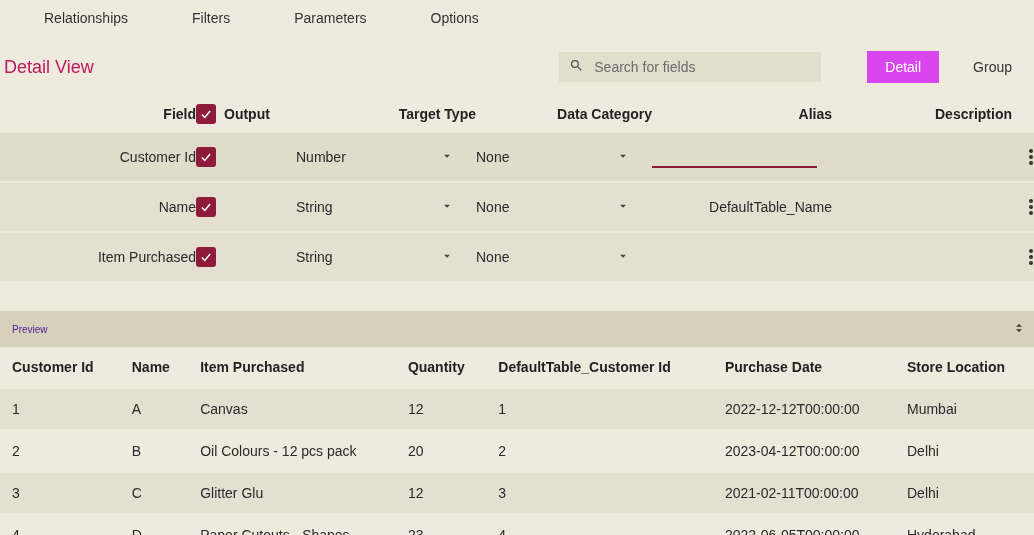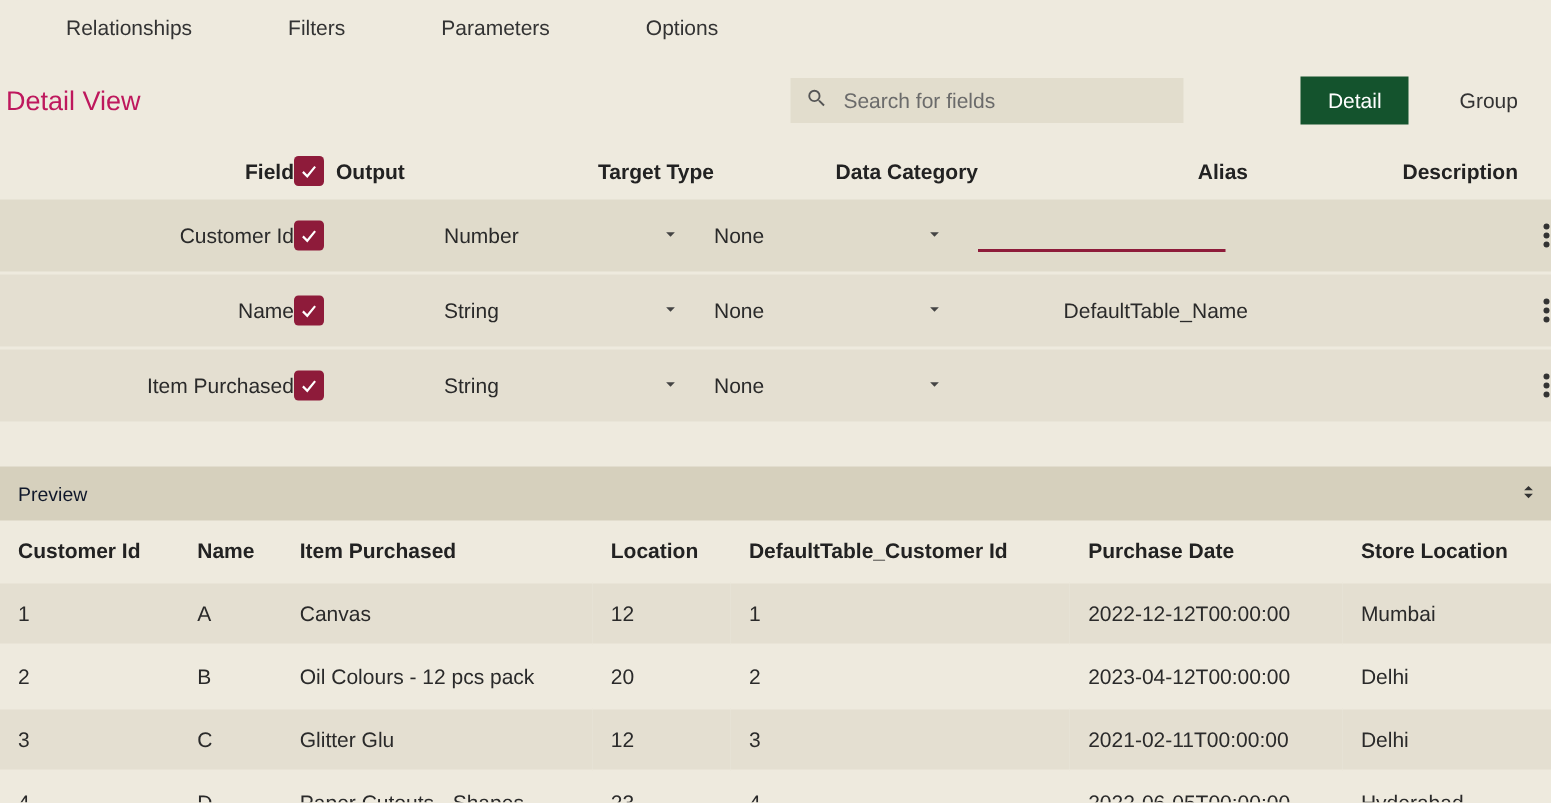--- a/index.html
+++ b/index.html
@@ -65,25 +65,24 @@
     margin-left: 8px;
   }
   .search-box input::placeholder { color: #6b6b6b; }
   .search-icon svg { width: 15px; height: 15px; fill: #555; }
   .btn {
     padding: 8px 18px;
     cursor: pointer;
     font-size: 14px;
   }
   .btn-primary {
-    background: #14532d;
+    background: #d946ef;
     color: #fff;
     border: none;
     margin-right: 16px;
-    margin-left: 32px;
   }
   .btn-ghost {
     background: transparent;
     color: #333;
     border: none;
   }
   
   .fields-table { width: 100%; text-align: right; }
   .fields-header, .fields-row {
     display: grid;
@@ -140,21 +139,21 @@
   
   .preview-section { margin-top: 30px; }
   .preview-header {
     background: #d6d0bd;
     height: 36px;
     display: flex;
     align-items: center;
     justify-content: space-between;
     padding: 0 8px 0 12px;
   }
-  .preview-title { color: #0f172a; font-size: 13px; }
+  .preview-title { color: #4c1d95; font-size: 10px; }
   .collapse-icon svg { width: 14px; height: 14px; fill: #333; }
   .preview-table { width: 100%; border-collapse: collapse; }
   .preview-table th, .preview-table td {
     text-align: left;
     padding: 12px 8px 12px 12px;
     font-size: 14px;
   }
   .preview-table th {
     font-weight: 600;
     color: #222;
@@ -308,21 +307,21 @@
             <path d="M7 14l5 5 5-5H7zm0-4l5-5 5 5H7z"></path>
           </svg>
       </span>
     </div>
     <table class="preview-table">
       <thead>
           <tr id="preview-head-row">
             <th>Customer Id</th>
             <th>Name</th>
             <th>Item Purchased</th>
-            <th>Location</th>
+            <th>Quantity</th>
             <th>DefaultTable_Customer Id</th>
             <th>Purchase Date</th>
             <th>Store Location</th>
           </tr>
         </thead>
       <tbody id="preview-body">
           <tr>
             <td>1</td>
             <td>A</td>
             <td>Canvas</td>

